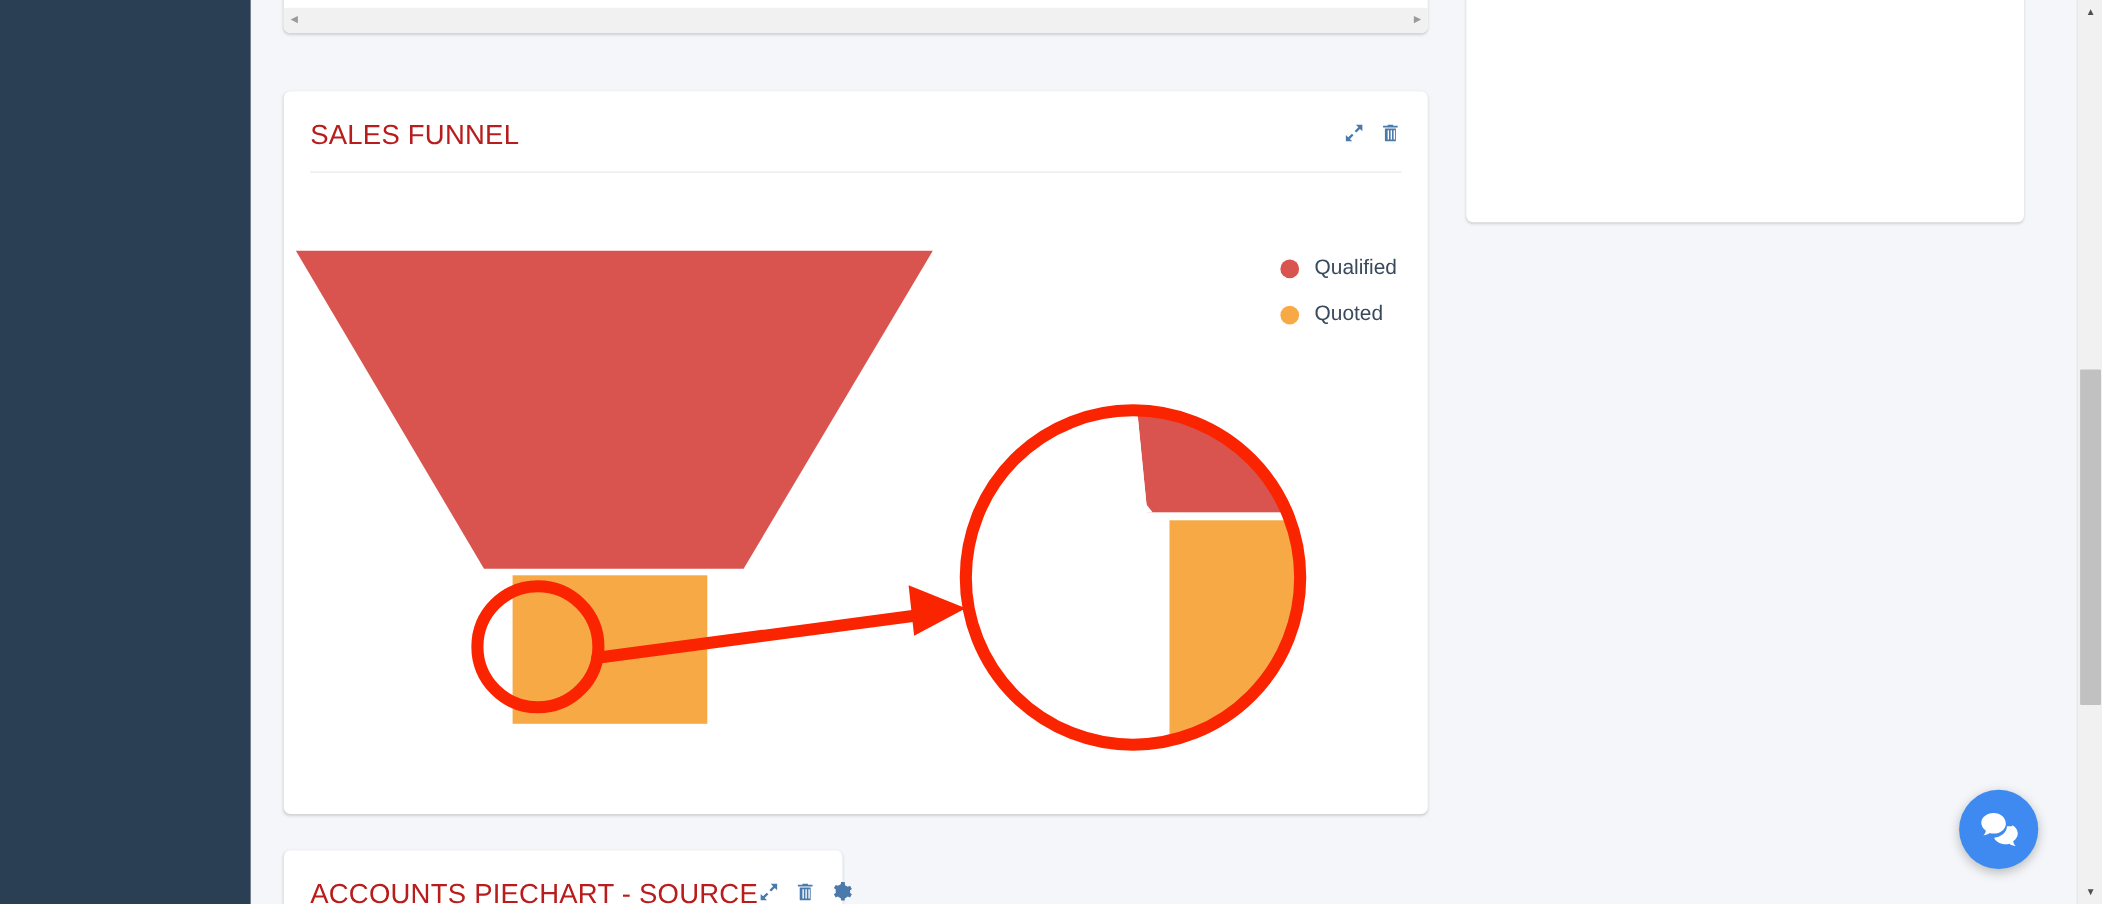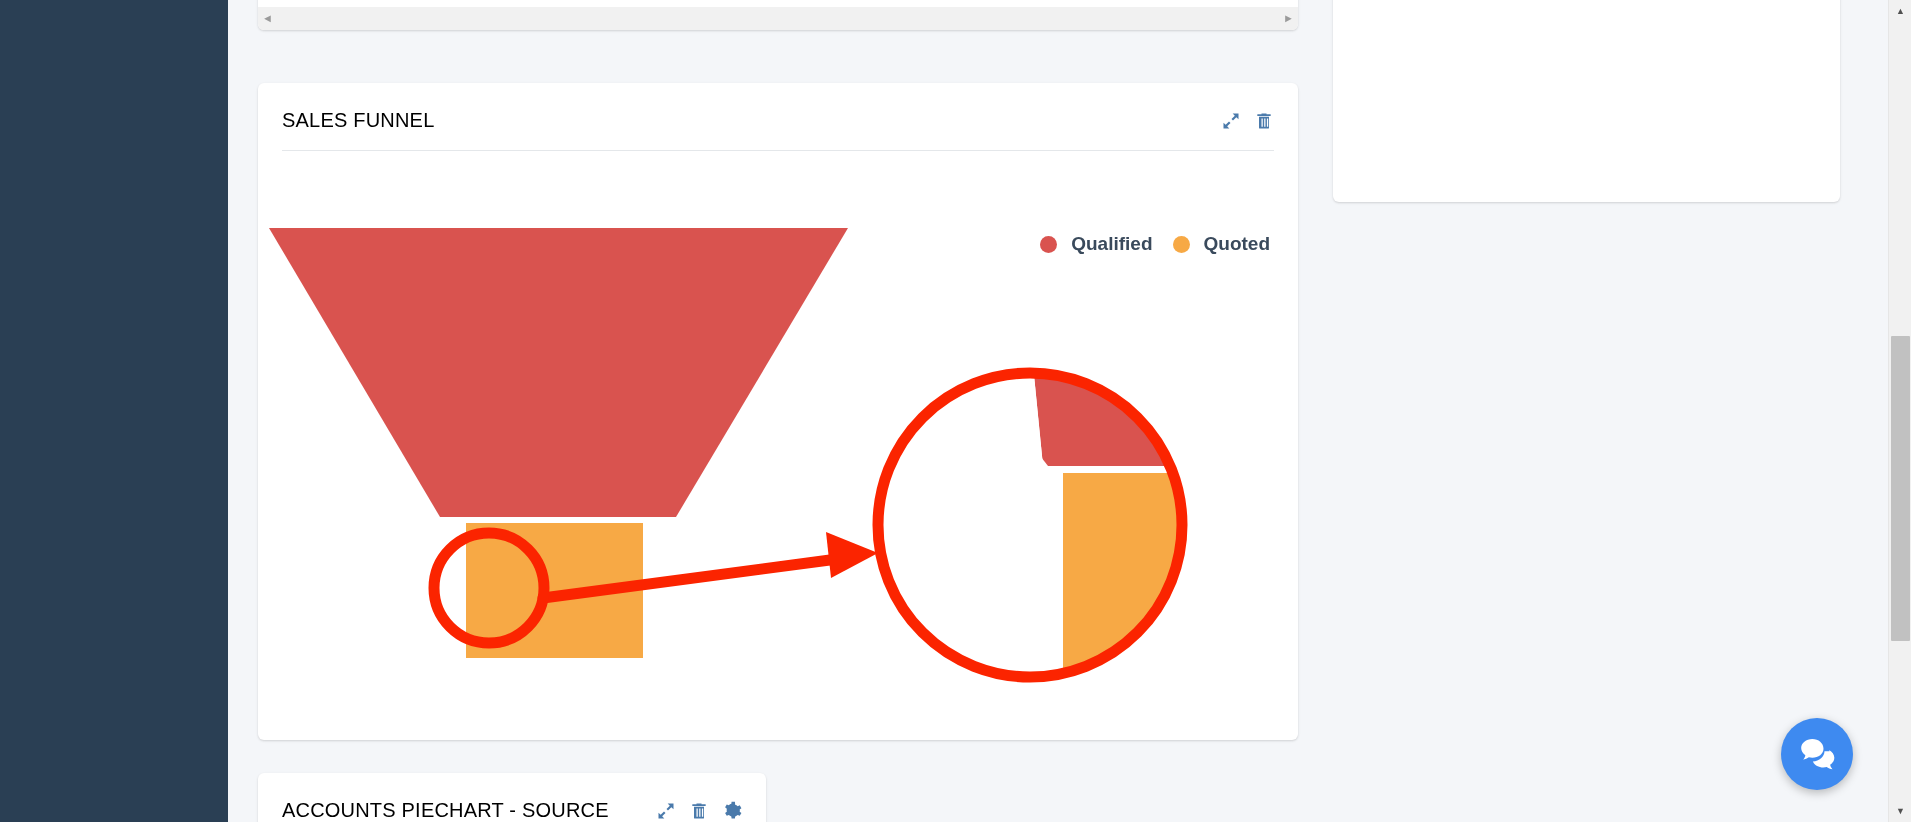--- a/index.html
+++ b/index.html
@@ -31,23 +31,23 @@
     background:#ffffff;
     border-radius:6px;
     box-shadow:0 1px 3px rgba(0,0,0,.10), 0 1px 2px rgba(0,0,0,.06);
   }
   .card-head {
     position:relative;
     padding:26px 24px 0 24px;
     display:flex; align-items:flex-start; justify-content:space-between;
   }
   .card-title {
-    font-size:20px;
+    font-size:25px;
     letter-spacing:.2px;
-    color:#000000;
+    color:#b91c1c;
     font-weight:400;
     white-space:nowrap;
     font-stretch:condensed;
   }
   .card-tools {
     display:flex; align-items:center; gap:13px;
     padding-top:2px;
   }
   .tool { width:20px; height:20px; display:block; cursor:pointer; }
   .tool svg { display:block; width:100%; height:100%; fill:#4a7aab; }
@@ -74,21 +74,21 @@
   #card-funnel {
     left:30px; top:83px; width:1040px; height:657px;
   }
   .funnel-stage {
     position:absolute;
     left:0; top:0; width:100%; height:100%;
     pointer-events:none;
   }
   .legend {
     position:absolute; right:28px; top:150px;
-    display:flex; flex-direction:row; gap:20px;font-weight:bold;
+    display:flex; flex-direction:column; gap:20px;
   }
   .legend-row { display:flex; align-items:center; gap:14px; }
   .legend-dot { width:17px; height:17px; border-radius:50%; }
   .legend-label { font-size:19px; color:#3a4a5c; }
 
   
   #card-donut-top {
     left:1105px; top:-230px; width:507px; height:432px;
   }
   #card-donut-type {

